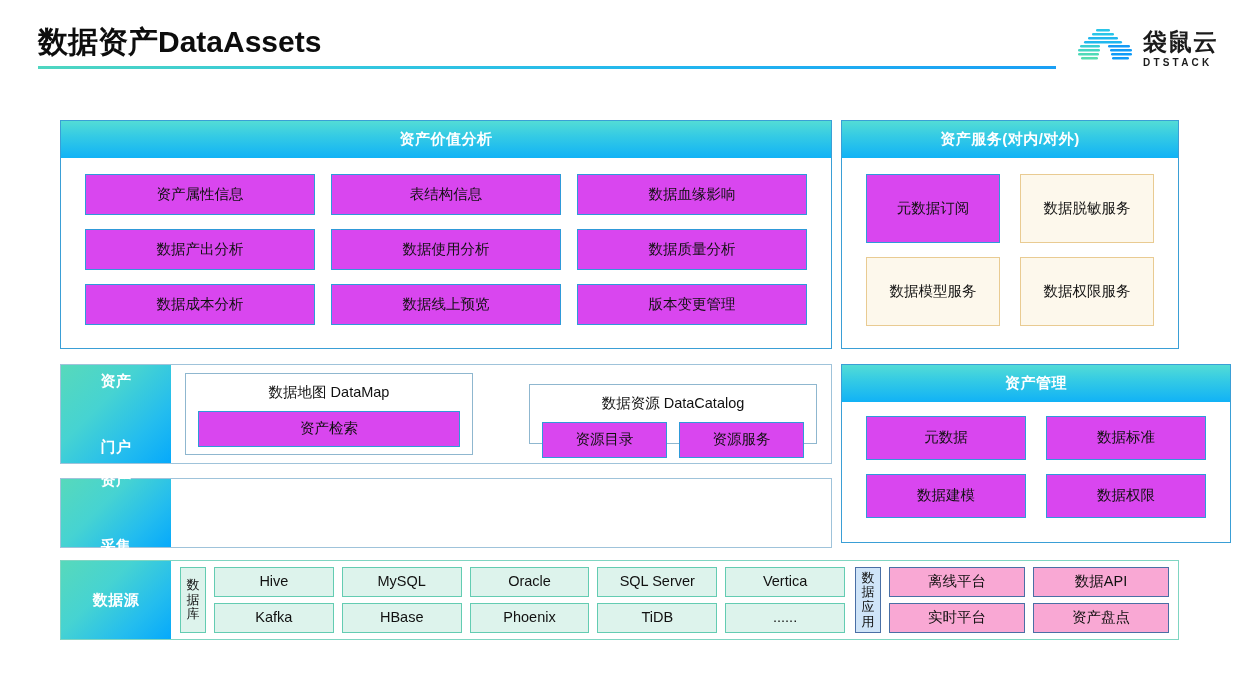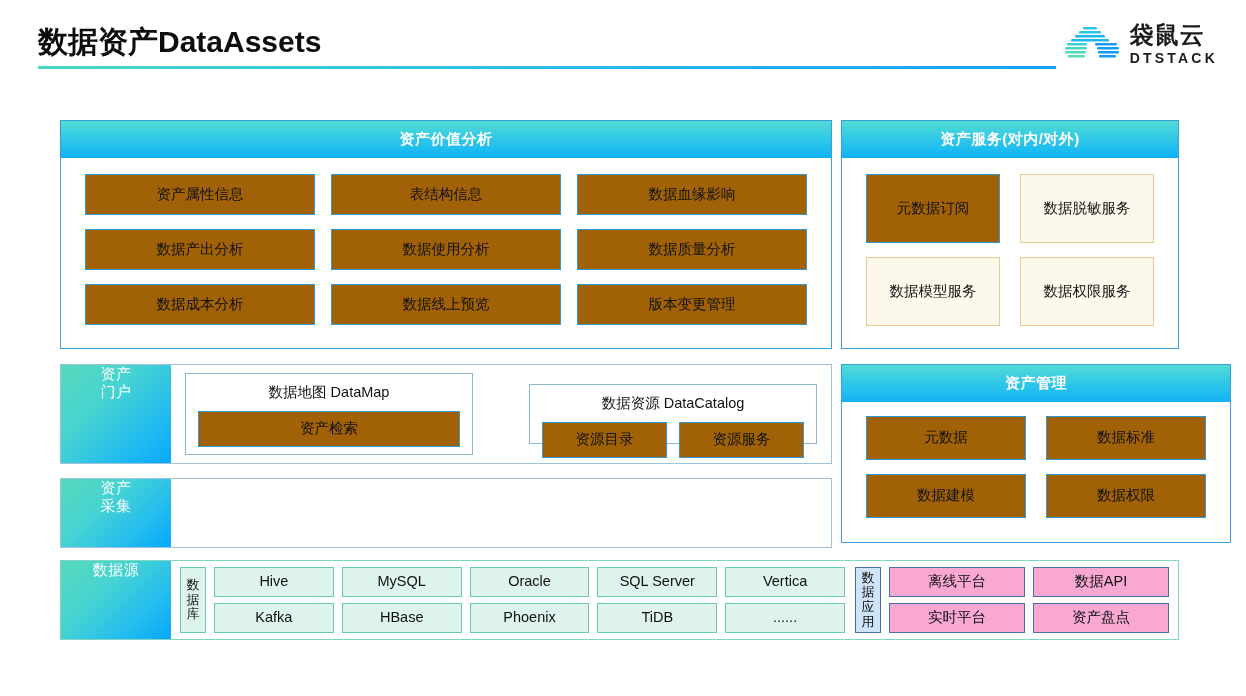--- a/index.html
+++ b/index.html
@@ -15,54 +15,54 @@
   .header { position: absolute; left: 0; top: 0; width: 1246px; height: 86px; }
   .title {
     position: absolute; left: 38px; top: 22px;
     font-size: 30px; font-weight: bold; color: #0d0d0d;
     letter-spacing: 0px; white-space: nowrap;
   }
   .title-rule {
     position: absolute; left: 38px; top: 66px; width: 1018px; height: 3px;
     background: linear-gradient(90deg, #4ed6c0 0%, #35c9dd 28%, #22b6ef 62%, #1a9ff5 100%);
   }
-  .logo { position: absolute; right: 28px; top: 20px; height: 48px; display: flex; align-items: center; gap: 9px; }
+  .logo { position: absolute; right: 28px; top: 20px; height: 48px; display: flex; align-items: flex-end; gap: 9px; }
   .logo-mark { width: 58px; height: 44px; display: block; }
   .logo-text { display: flex; flex-direction: column; align-items: flex-start; }
   .logo-cn { font-size: 24px; font-weight: bold; color: #1b1b1b; line-height: 1.0; letter-spacing: 1px; }
-  .logo-en { font-size: 14px; font-weight: bold; color: #1b1b1b; letter-spacing: 3.2px; margin-top: 3px; }
+  .logo-en { font-size: 10px; font-weight: bold; color: #1b1b1b; letter-spacing: 3.2px; margin-top: 3px; }
 
   
   .panel { position: absolute; border: 1px solid #3a9fd6; background: #ffffff; }
   .panel-head {
     height: 37px; width: 100%;
     background: linear-gradient(180deg, #53dcd6 0%, #35cbe4 40%, #11b2f6 100%);
     color: #ffffff; font-size: 15px; font-weight: bold;
     display: flex; align-items: center; justify-content: center;
     letter-spacing: 0.5px;
   }
   .panel-body { padding: 0; }
 
   
   .grid { display: grid; }
   .cell {
-    background: #a16207; border: 1px solid #2f9ad9;
+    background: #d946ef; border: 1px solid #2f9ad9;
     display: flex; align-items: center; justify-content: center;
     font-size: 14.5px; color: #111; text-align: center; line-height: 1.2;
   }
   .cell.cream { background: #fdf8ec; border-color: #e9cb92; }
   .cell.mint  { background: #ddf3ec; border-color: #63ccb2; }
   .cell.app   { background: #f9a8d4; border-color: #4a6fa5; }
 
   
   .sidelabel {
     background: linear-gradient(135deg, #57d9bb 0%, #46d3d2 38%, #24bdee 72%, #06a9fb 100%);
-    color: #ffffff; font-size: 15px; font-weight: normal;
-    display: flex; flex-direction: column; align-items: center; justify-content: flex-start;
-    line-height: 1.22; letter-spacing: 0.5px;
+    color: #ffffff; font-size: 15px; font-weight: bold;
+    display: flex; flex-direction: column; align-items: center; justify-content: center;
+    line-height: 1.22; letter-spacing: 0.5px; gap: 48px;
   }
 
   
   .rowshell { position: absolute; border: 1px solid #9fc3da; background: #ffffff; display: flex; }
   .rowshell.src { border-color: #7fd5c2; }
   .rowbody { flex: 1; display: flex; align-items: center; }
 
   
   .subbox { border: 1px solid #8fb7cf; background: #fff; display: flex; flex-direction: column; }
   .subbox-title { font-size: 14.5px; color: #111; text-align: center; padding-top: 9px; }

